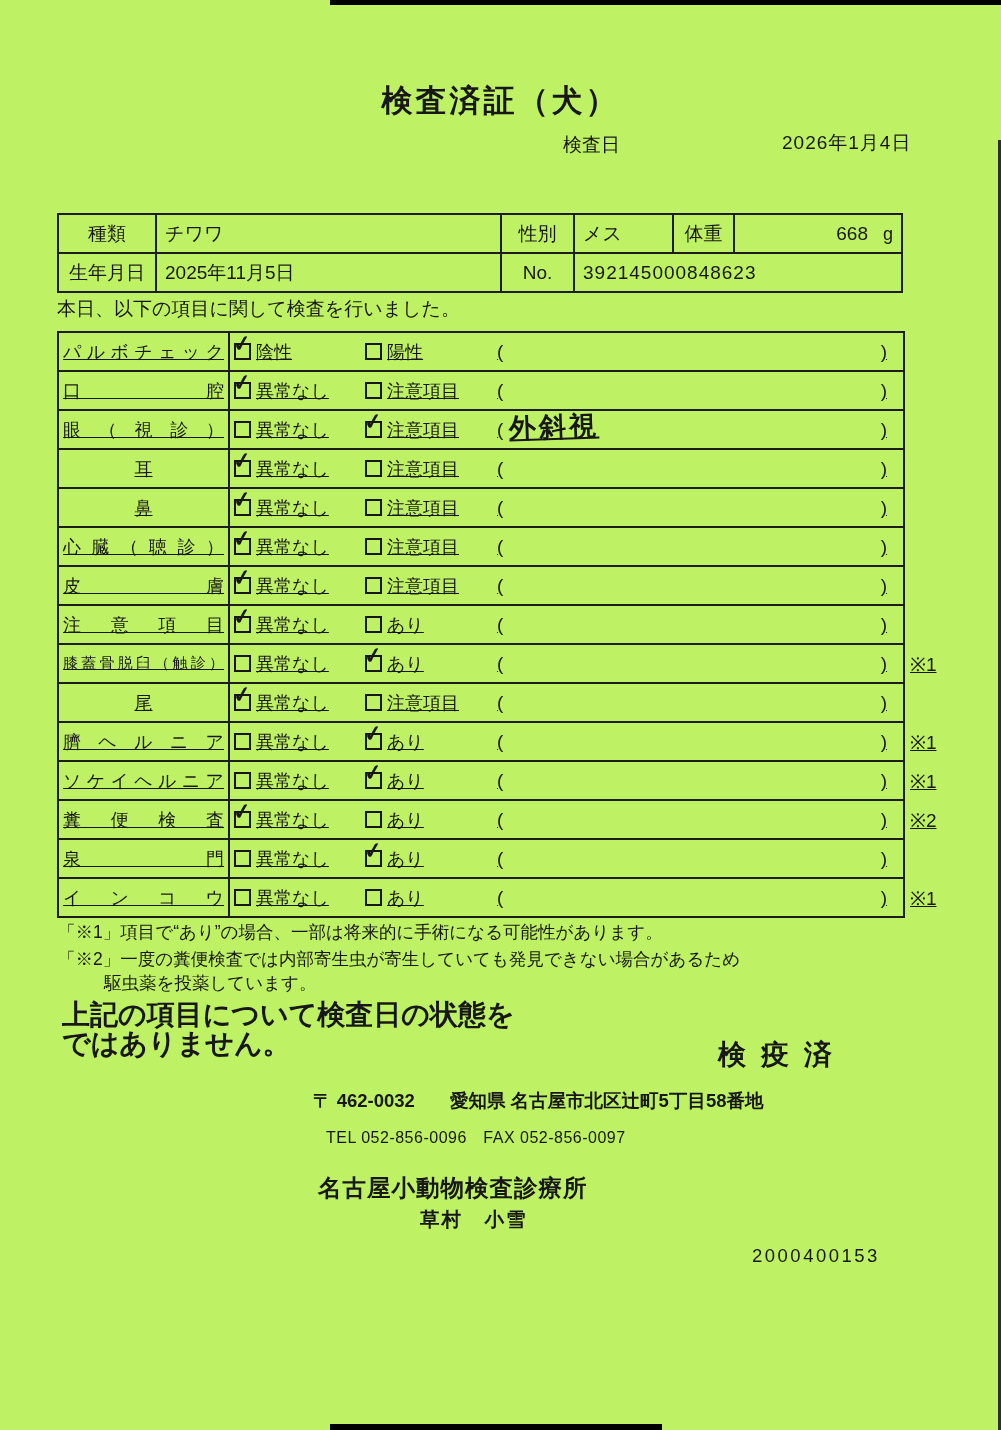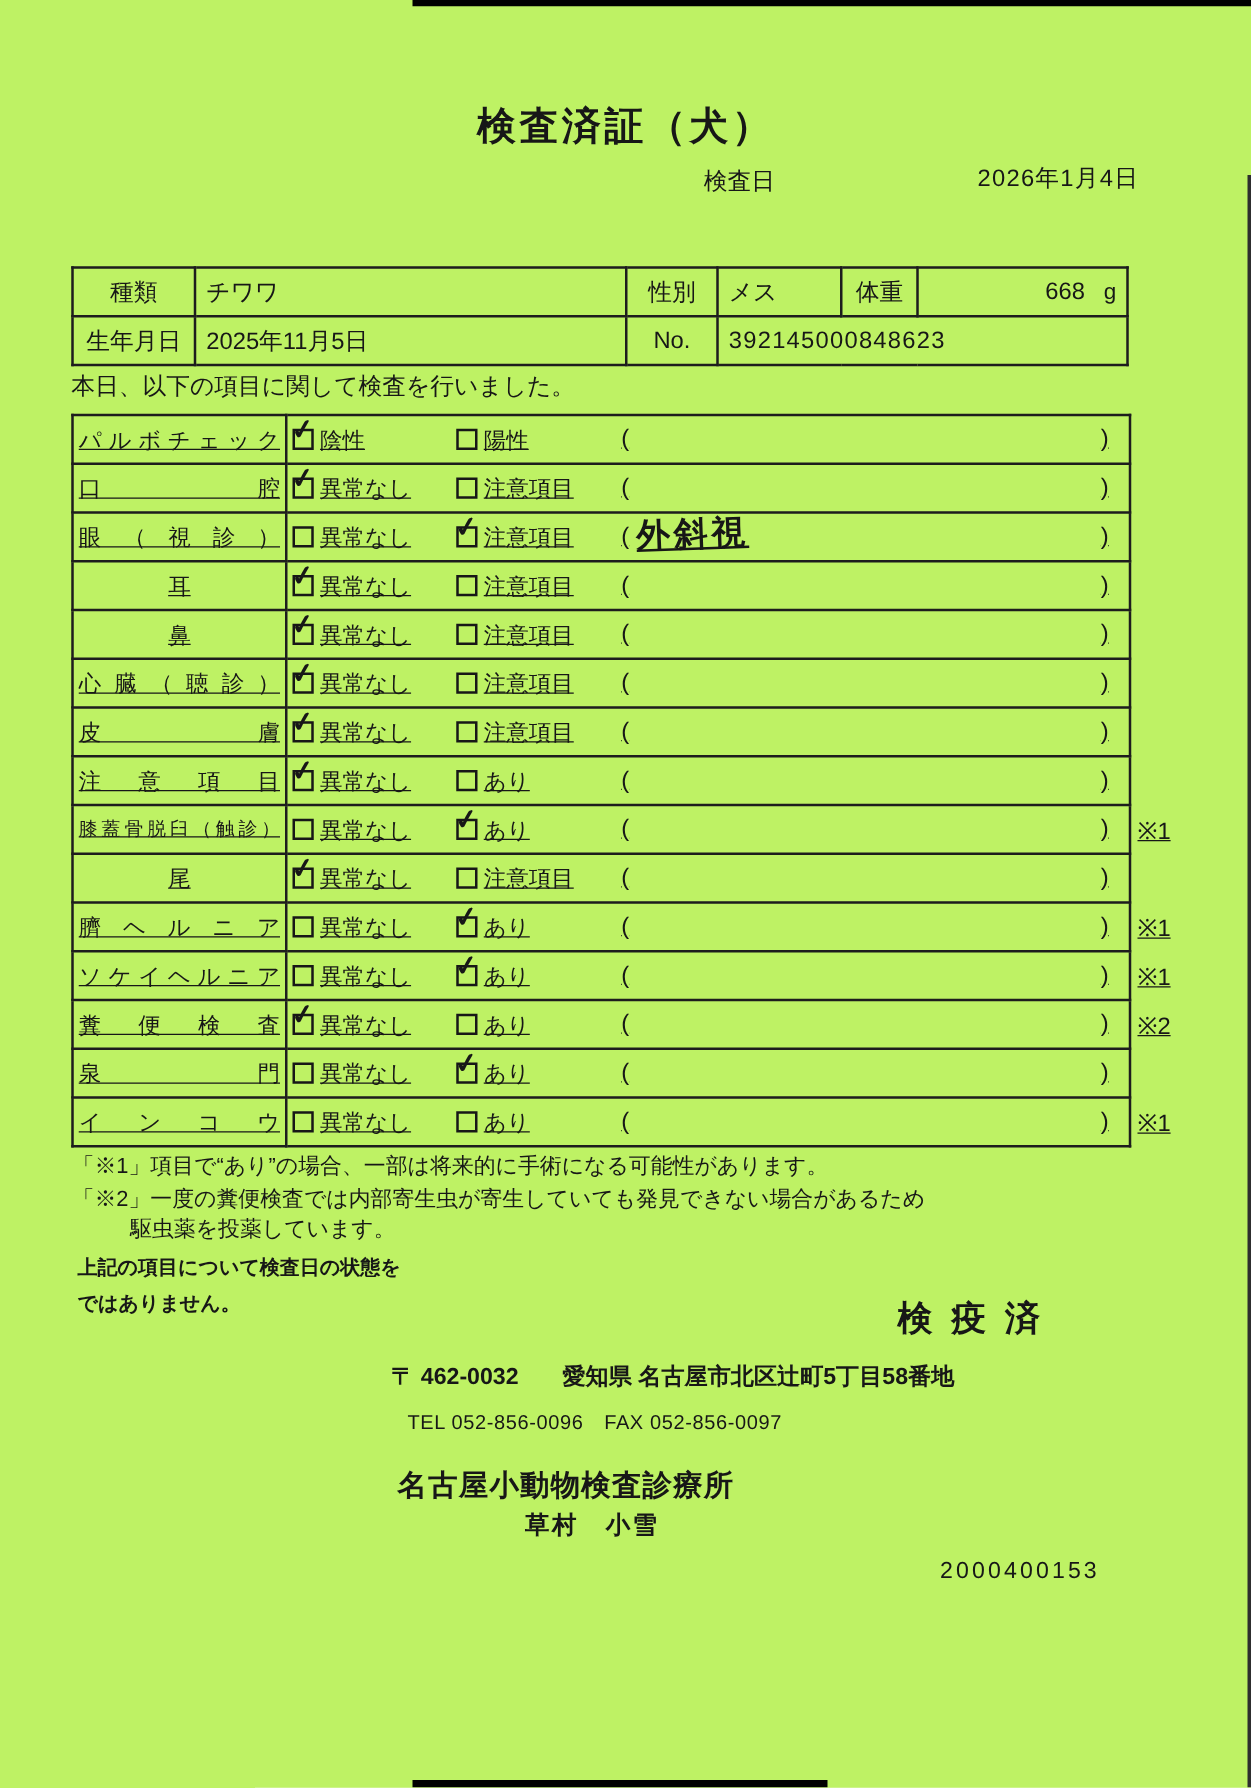--- a/index.html
+++ b/index.html
@@ -34,21 +34,21 @@
   .cb{width:13px;height:13px;border:2px solid #171717;margin-right:5px;position:relative;flex-shrink:0;}
   .tick{display:none;position:absolute;left:-3px;top:-14px;font-size:22px;font-weight:700;transform:rotate(-8deg);}
   .cb.checked .tick{display:block;}
   .paren{flex:1;display:flex;align-items:center;font-size:19px;padding-right:16px;}
   .pc{margin-left:auto;}
   .hand{font-size:27px;font-weight:600;transform:rotate(-2deg);margin-left:6px;margin-top:-5px;letter-spacing:3px;font-family:"DejaVu Serif",serif;}
   .note{position:absolute;font-size:17.5px;}
   .note-1{top:920px;left:58px;}
   .note-2a{top:947px;left:58px;}
   .note-2b{top:971px;left:104px;}
-  .disclaimer{position:absolute;top:1001px;left:62px;font-size:16px;font-weight:700;line-height:28.5px;}
+  .disclaimer{position:absolute;top:1001px;left:62px;font-size:28px;font-weight:700;line-height:28.5px;}
   .stamp{position:absolute;top:1036px;left:718px;font-size:28px;font-weight:700;letter-spacing:15px;}
   .addr-line{position:absolute;top:1088px;left:313px;font-size:18.5px;font-weight:600;}
   .addr-line .addr2{margin-left:30px;}
   .tel-line{position:absolute;top:1128px;left:326px;font-size:16px;font-weight:400;letter-spacing:0.5px;}
   .clinic-name{position:absolute;top:1172px;left:318px;font-size:23.5px;font-weight:600;letter-spacing:1px;}
   .vet-name{position:absolute;top:1206px;left:420px;font-size:19.5px;font-weight:600;letter-spacing:2px;text-align:right;}
   .serial{position:absolute;top:1245px;left:752px;font-size:18.5px;letter-spacing:2.5px;}
 </style>
 </head>
 <body>

